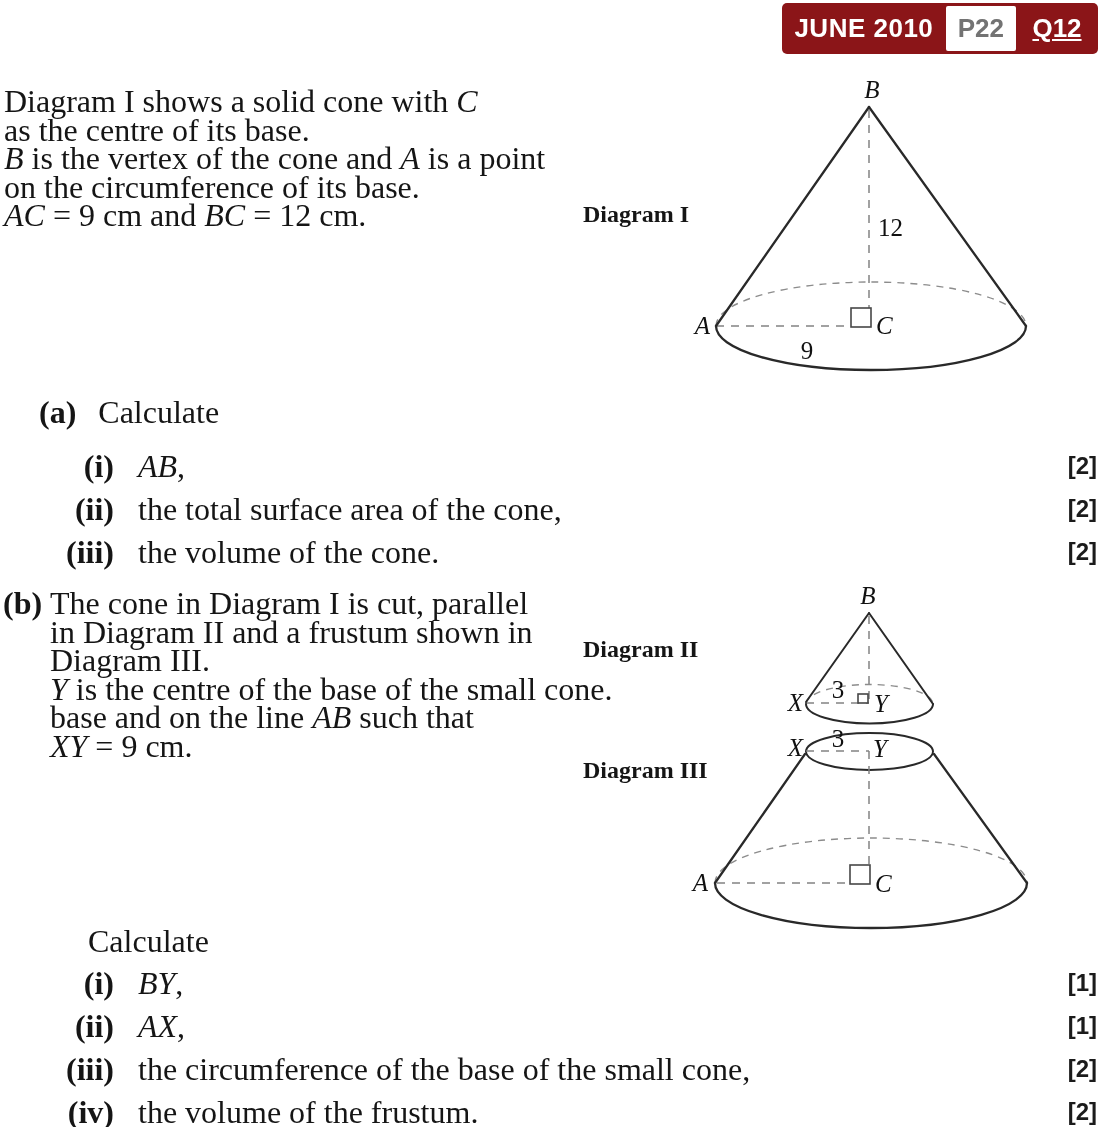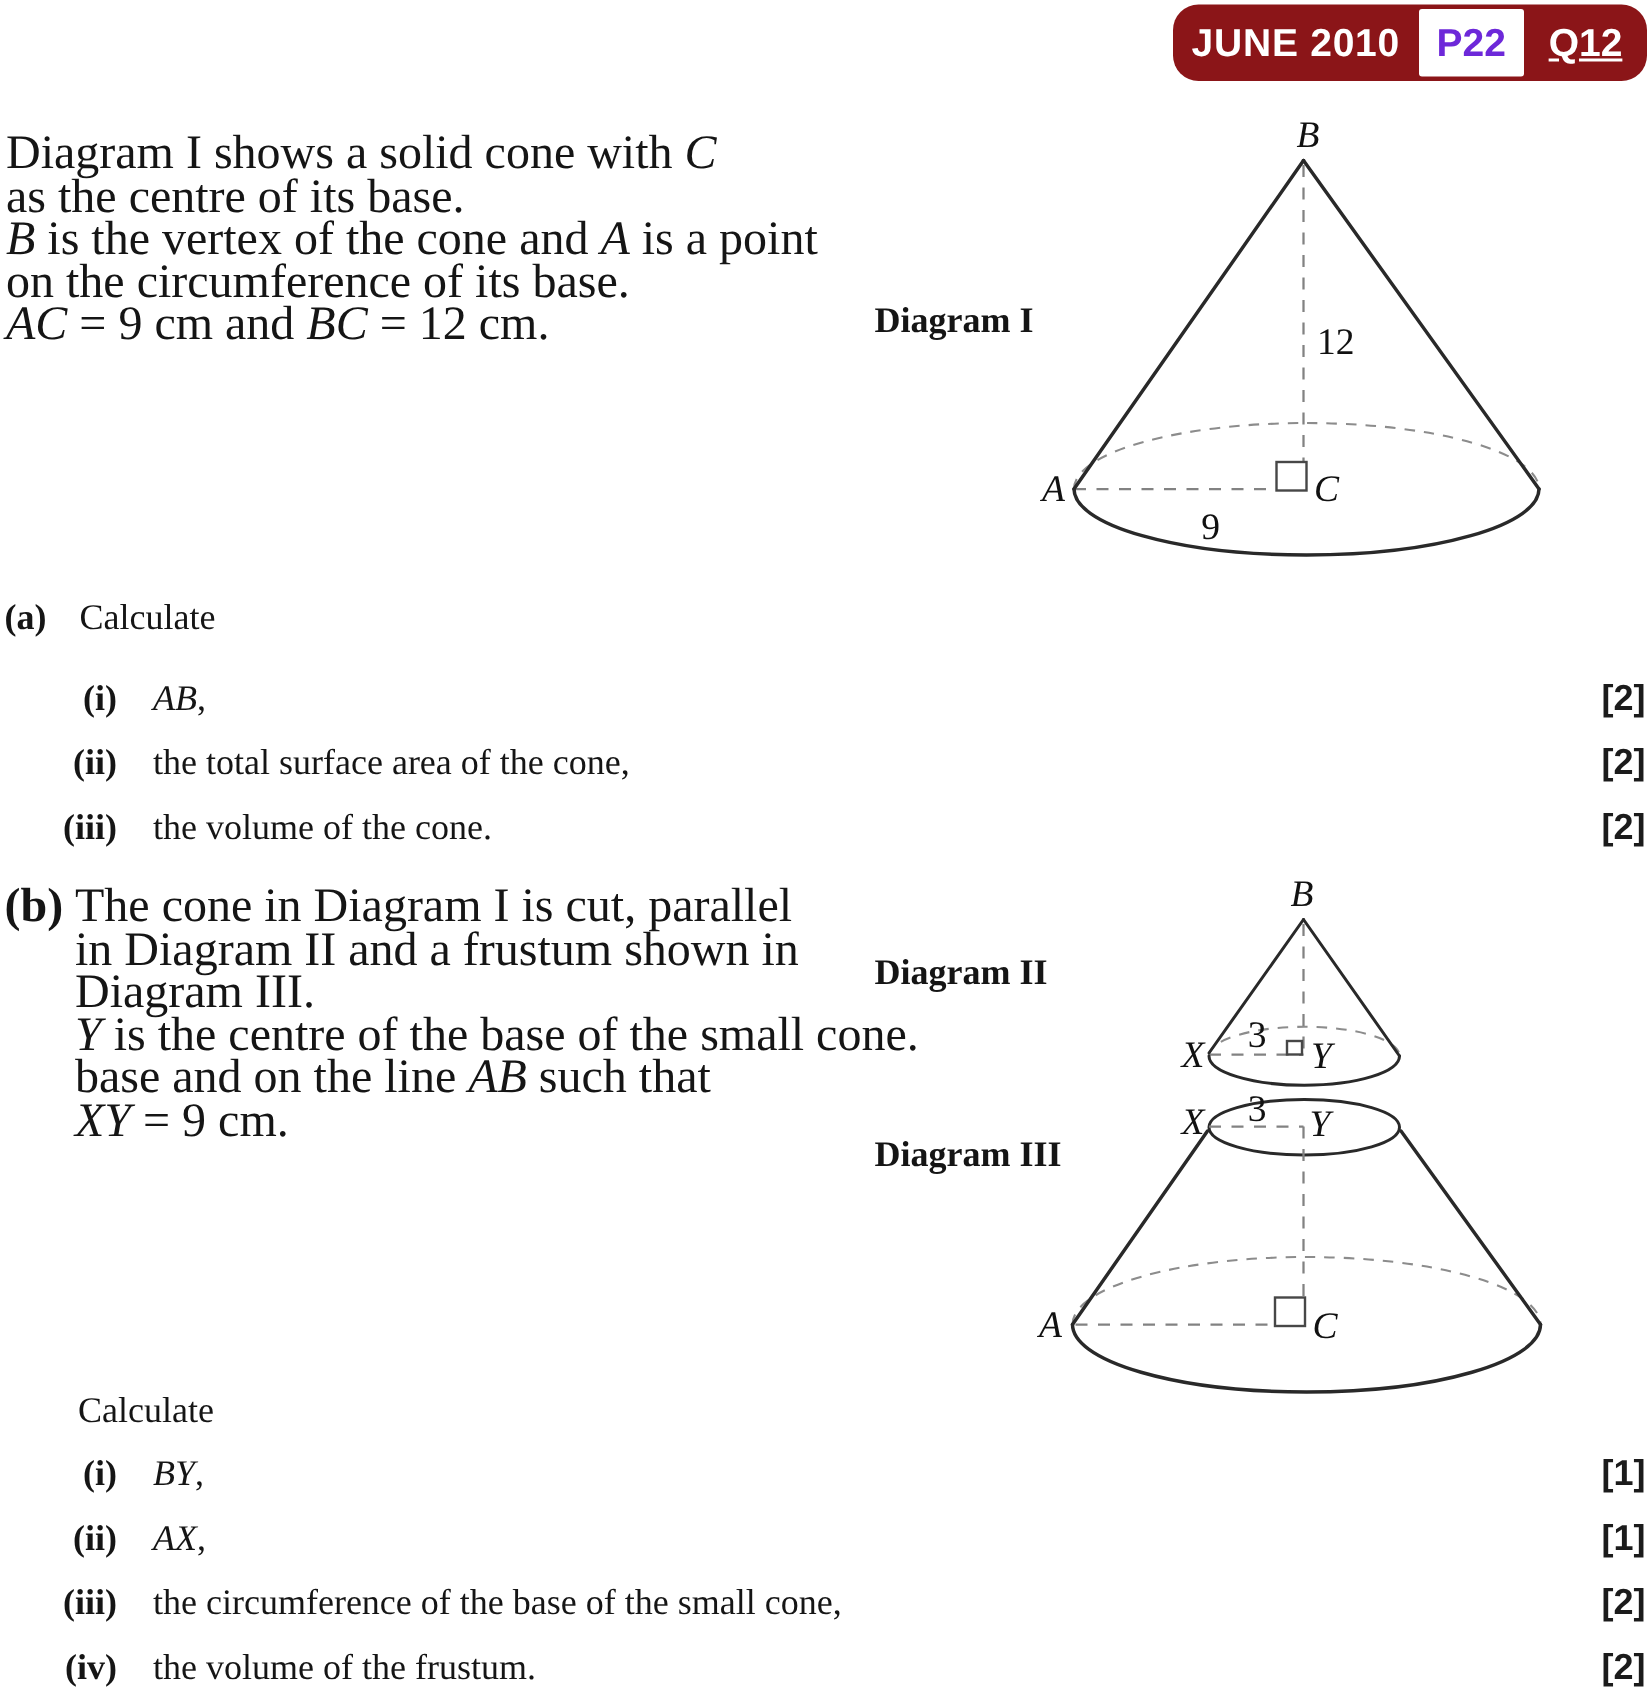--- a/index.html
+++ b/index.html
@@ -7,44 +7,44 @@
     position:relative; width:1100px; height:1127px;
     background:#ffffff; overflow:hidden;
     font-family:"Liberation Serif","DejaVu Serif",serif;
     color:#151515;
   }
   .abs { position:absolute; }
   .t24 { font-size:32px; line-height:28.5px; }
   .it { font-style:italic; }
   .bd { font-weight:normal; }
   .para div { white-space:nowrap; }
-  .row { position:absolute; white-space:nowrap; font-size:24px; line-height:28.5px; }
+  .row { position:absolute; white-space:nowrap; font-size:32px; line-height:28.5px;margin-left:36px; }
   .pnum { display:inline-block; width:78px; text-align:right; font-weight:bold; }
   .ptxt { margin-left:24px; }
   .plabel { font-weight:bold; }
   .pheadgap { margin-left:22px; }
   .marks {
     position:absolute; right:3px; text-align:right;
     font-family:"Liberation Sans","DejaVu Sans",sans-serif;
     font-weight:bold; font-size:24px; line-height:28.5px; color:#1b1b1b;
   }
   .dlabel {
     position:absolute; left:583px; font-weight:bold;
     font-size:24px; line-height:26px; white-space:nowrap;
   }
   .badge {
     position:absolute; left:782px; top:3px; width:316px; height:51px;
-    background:#8b1518; border-radius:17px;
+    background:#8b1518; border-radius:5px;
     display:flex; align-items:stretch;
     font-family:"Liberation Sans","DejaVu Sans",sans-serif;
     font-weight:bold; font-size:26px; color:#ffffff;
   }
   .b-session { flex:1; display:flex; align-items:center; justify-content:center; letter-spacing:0.5px; }
   .b-paper {
-    background:#ffffff; color:#6d28d9; margin:3px 0; padding:0 12px;
+    background:#ffffff; color:#737373; margin:3px 0; padding:0 12px;
     display:flex; align-items:center; border-radius:2px;
   }
   .b-q { width:82px; display:flex; align-items:center; justify-content:center;text-decoration:underline; }
   svg { position:absolute; overflow:visible; }
   .solid { fill:none; stroke:#292929; stroke-width:2.3; stroke-linecap:round; }
   .solid-thin { fill:none; stroke:#292929; stroke-width:2; stroke-linecap:round; }
   .dash { fill:none; stroke:#828282; stroke-width:1.5; stroke-dasharray:8 7; }
   .edash { fill:none; stroke:#8c8c8c; stroke-width:1.4; stroke-dasharray:7 6; }
   .sq { fill:#ffffff; stroke:#474747; stroke-width:1.6; }
   .svgt { font-family:"Liberation Serif","DejaVu Serif",serif; font-size:25px; fill:#111111; }

